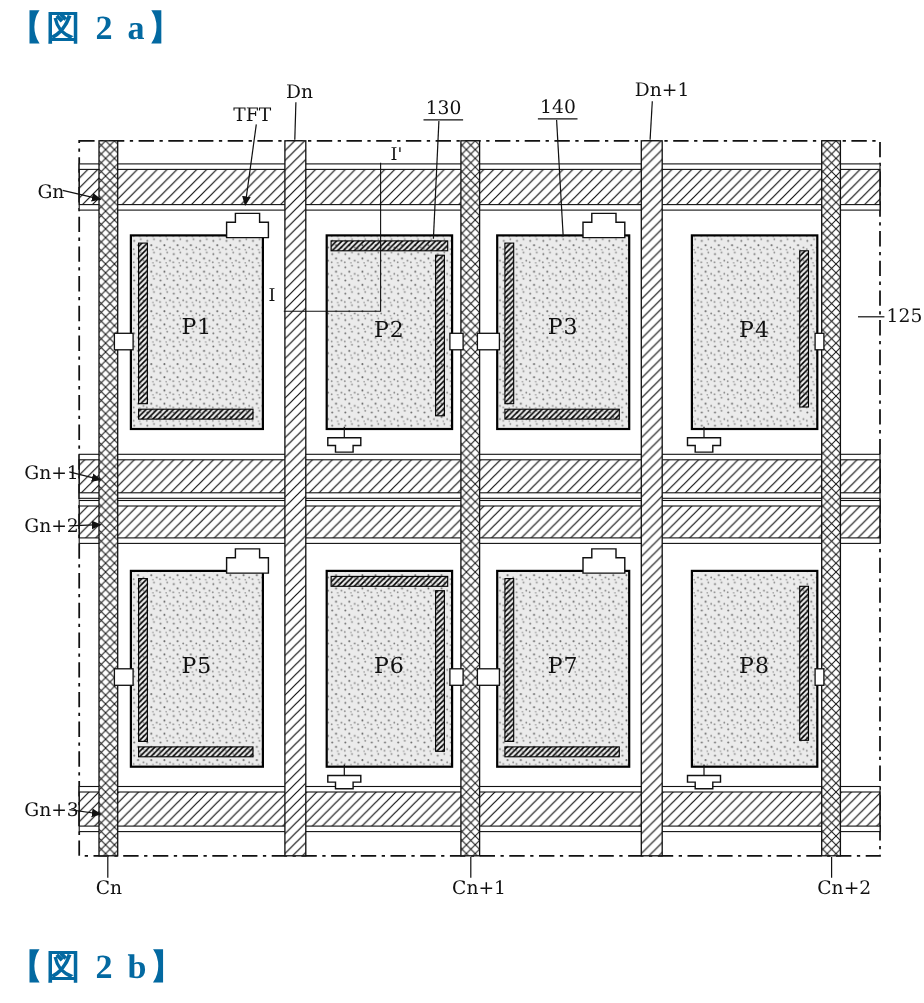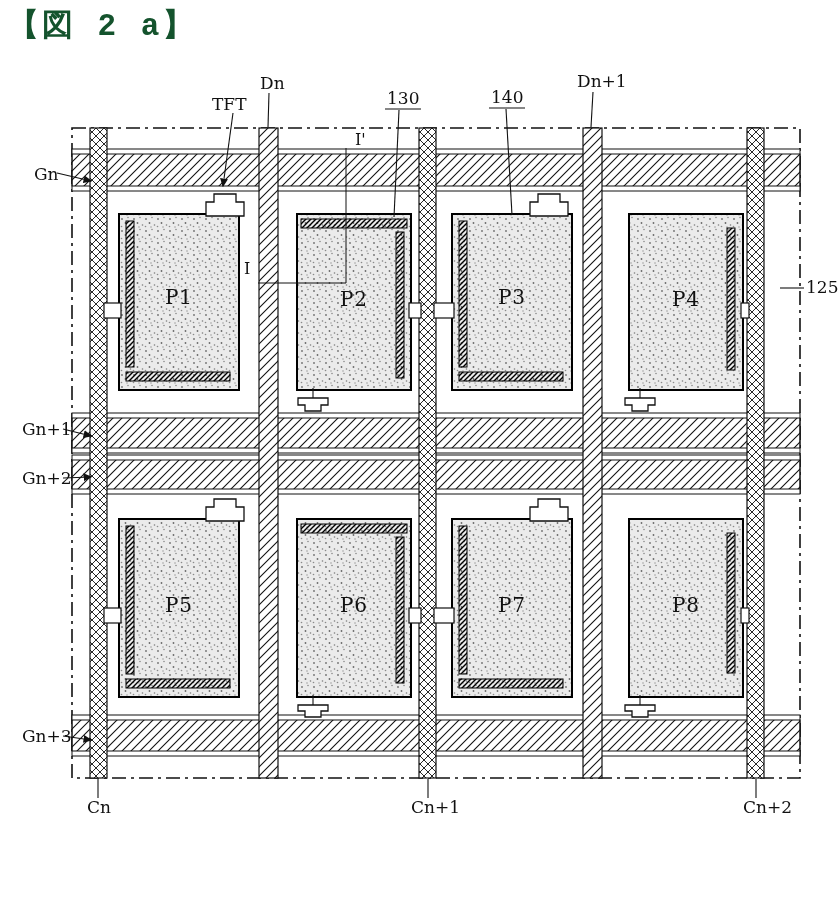--- a/index.html
+++ b/index.html
@@ -2,22 +2,22 @@
 <html><head>
 <meta charset="utf-8">
 <style>
   html,body { margin:0; padding:0; background:#fff; }
   .page {
     position:relative; width:840px; height:912px; background:#ffffff;
     font-family:"DejaVu Serif", serif; overflow:hidden;
   }
   .fig-title {
     position:absolute;
-    font-family:Liberation Mono, monospace;
-    font-size:31px; font-weight:600; letter-spacing:3px; color:#14532d;
+    font-family:Liberation Serif, serif;
+    font-size:31px; font-weight:600; letter-spacing:3px; color:#0369a1;
     white-space:nowrap;
   }
   svg { position:absolute; left:0; top:0; }
   svg text { font-family:"DejaVu Serif", serif; fill:#111; }
   text.lbl  { font-size:17px; }
   text.plbl { font-size:20px; text-anchor:middle; letter-spacing:1px; }
   text.sec  { font-size:16px; }
   .border { fill:none; stroke:#111; stroke-width:1.6; stroke-dasharray:14 5 3 5; }
   .bandO  { fill:#ffffff; stroke:#111; stroke-width:1; }
   .bandI  { fill:url(#hatch); stroke:#111; stroke-width:1; }
@@ -211,14 +211,15 @@
     <text class="lbl" x="806" y="293">125</text>
     <text class="lbl" x="34" y="180">Gn</text>
     <text class="lbl" x="22" y="435">Gn+1</text>
     <text class="lbl" x="22" y="484">Gn+2</text>
     <text class="lbl" x="22" y="742">Gn+3</text>
     <text class="lbl" x="87" y="813">Cn</text>
     <text class="lbl" x="411" y="813">Cn+1</text>
     <text class="lbl" x="743" y="813">Cn+2</text>
   </svg>
 
+  <div class="fig-title" style="left:8px; top:858px;">【図 2 b】</div>
 
 </div>
 
 </body></html>

